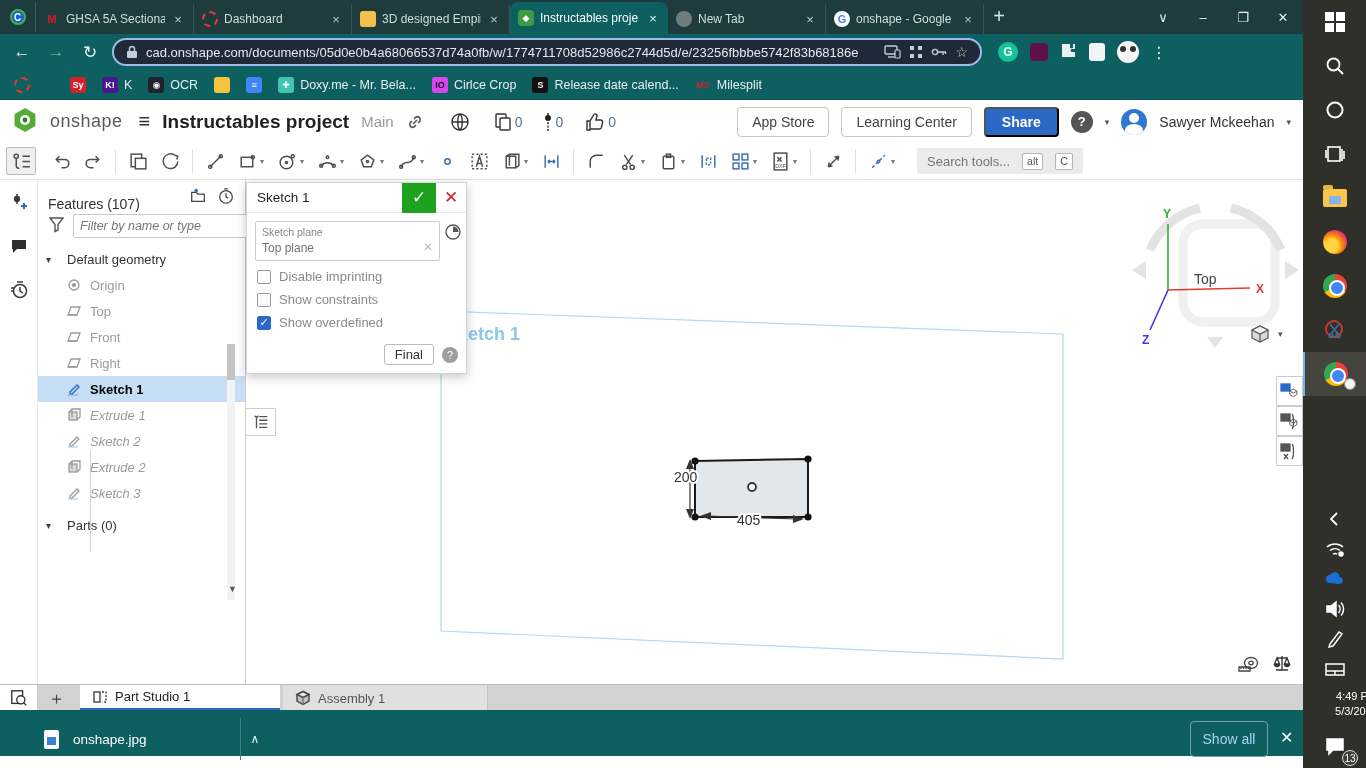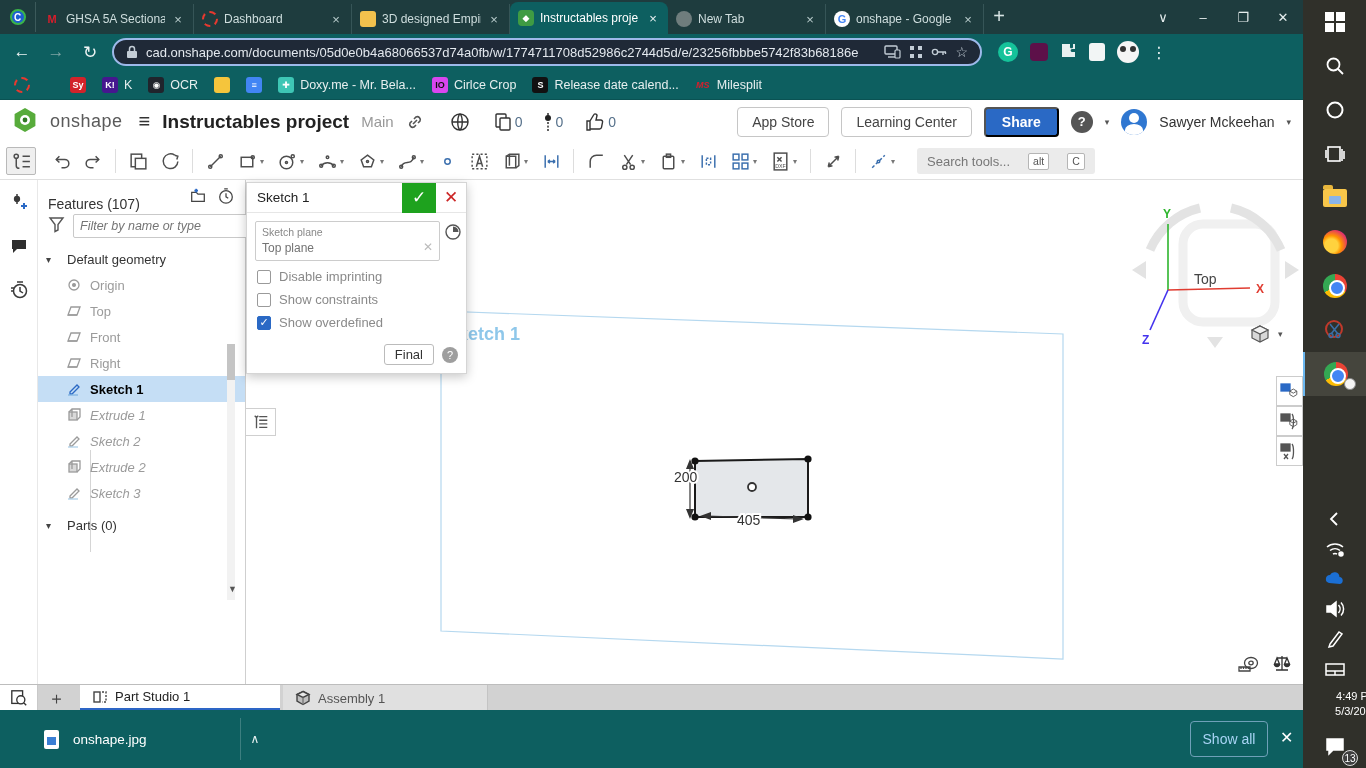--- a/index.html
+++ b/index.html
@@ -65,21 +65,21 @@
   .user-avatar:before{content:""; position:absolute; left:8px; top:4px; width:10px; height:10px; border-radius:50%; background:#fff;}
   .user-avatar:after{content:""; position:absolute; left:4px; top:15px; width:18px; height:12px; border-radius:50% 50% 0 0; background:#fff;}
   .user-name { font-size:14px; color:#333; }
 
   .toolbar { position:absolute; left:0; top:43px; width:1303px; height:37px; background:#fff; border-bottom:1px solid #e0e0e0; display:flex; align-items:center; padding-left:6px; gap:2px;}
   .tbtn { width:30px; height:28px; display:flex; align-items:center; justify-content:center; }
   .tbtn svg { width:21px; height:21px; stroke:#4d4d4d; fill:none; stroke-width:1.4; }
   .tbtn.first { border:1px solid #b9b9b9; background:#efefef; border-radius:2px; margin-right:8px;}
   .tsep { width:1px; height:24px; background:#ddd; margin:0 5px; }
   .tcaret { font-size:8px; color:#777; width:10px; margin-left:-4px;}
-  .searchtools { margin-left:14px; height:26px; background:#ebebeb; border-radius:3px; display:flex; align-items:center; gap:18px; padding:0 10px; }
+  .searchtools { margin-left:14px; height:26px; background:#ebebeb; border-radius:3px; display:flex; align-items:center; gap:12px; padding:0 10px; }
   .st-text { font-size:13px; color:#777; }
   .key { background:#fff; border:1px solid #b5b5b5; border-radius:2px; font-size:10.5px; color:#555; padding:0 4px; line-height:15px;}
 
   .left-strip { position:absolute; left:0; top:80px; width:38px; height:504px; background:#fff; border-right:1px solid #e8e8e8; display:flex; flex-direction:column; align-items:center; padding-top:12px; gap:20px;}
   .ls-ic svg { width:20px; height:20px; stroke:#3a3a3a; fill:none; stroke-width:1.5;}
 
   .feat-panel { position:absolute; left:38px; top:80px; width:208px; height:504px; background:#fff; border-right:1px solid #cfcfcf; }
   .feat-head { display:flex; align-items:center; height:32px; padding:0 10px; }
   .feat-title { font-size:14px; color:#333; flex:1;margin-top:16px;}
   .fh-ic { margin-left:10px; display:inline-flex;}
@@ -142,21 +142,21 @@
   .studio-bar { position:absolute; left:0; top:584px; width:1303px; height:26px; background:#d2d2d2; border-top:1px solid #bdbdbd;}
   .sb-search { position:absolute; left:0; top:0; width:38px; height:26px; background:#fff; border-right:1px solid #c9c9c9; display:flex; align-items:center; justify-content:center;}
   .sb-search svg { width:18px; height:18px; stroke:#333; fill:none; stroke-width:1.5;}
   .sb-plus { position:absolute; left:48px; top:2px; font-size:17px; color:#444; }
   .studio-tab { position:absolute; top:0; height:26px; display:flex; align-items:center; gap:7px; padding:0 12px; font-size:13px; }
   .studio-tab svg { width:16px; height:16px; stroke:#444; fill:none; stroke-width:1.4;}
   .studio-tab.active { left:80px; width:200px; background:#fff; color:#222; border-bottom:3px solid #2d66c6; }
   .studio-tab.inactive { left:283px; width:205px; background:#e0e0e0; color:#555; border-right:1px solid #c4c4c4;}
 
   
-  .dl-bar { position:absolute; left:0; top:610px; width:1303px; height:58px; background:#0d5f60; }
+  .dl-bar { position:absolute; left:0; top:610px; width:1303px; height:46px; background:#0d5f60; }
   .dl-item { position:absolute; left:44px; top:10px; height:38px; display:flex; align-items:center; gap:14px;}
   .dl-fileic { width:15px; height:19px; background:#fff; border-radius:2px; position:relative;}
   .dl-fileic:after { content:""; position:absolute; left:3px; top:7px; width:9px; height:8px; background:#3b7fd4;}
   .dl-name { color:#fff; font-size:13.5px; }
   .dl-caret { color:#e7f1f1; font-size:12px; margin-left:90px;}
   .dl-sep { position:absolute; left:240px; top:8px; width:1px; height:42px; background:#3c7f80;}
   .dl-showall { position:absolute; left:1190px; top:11px; width:78px; height:36px; border:1px solid #6fa0b8; border-radius:4px; color:#a9d4f5; font-size:14px; display:flex; align-items:center; justify-content:center; background:transparent;}
   .dl-close { position:absolute; left:1280px; top:18px; color:#fff; font-size:16px; }
 
   

